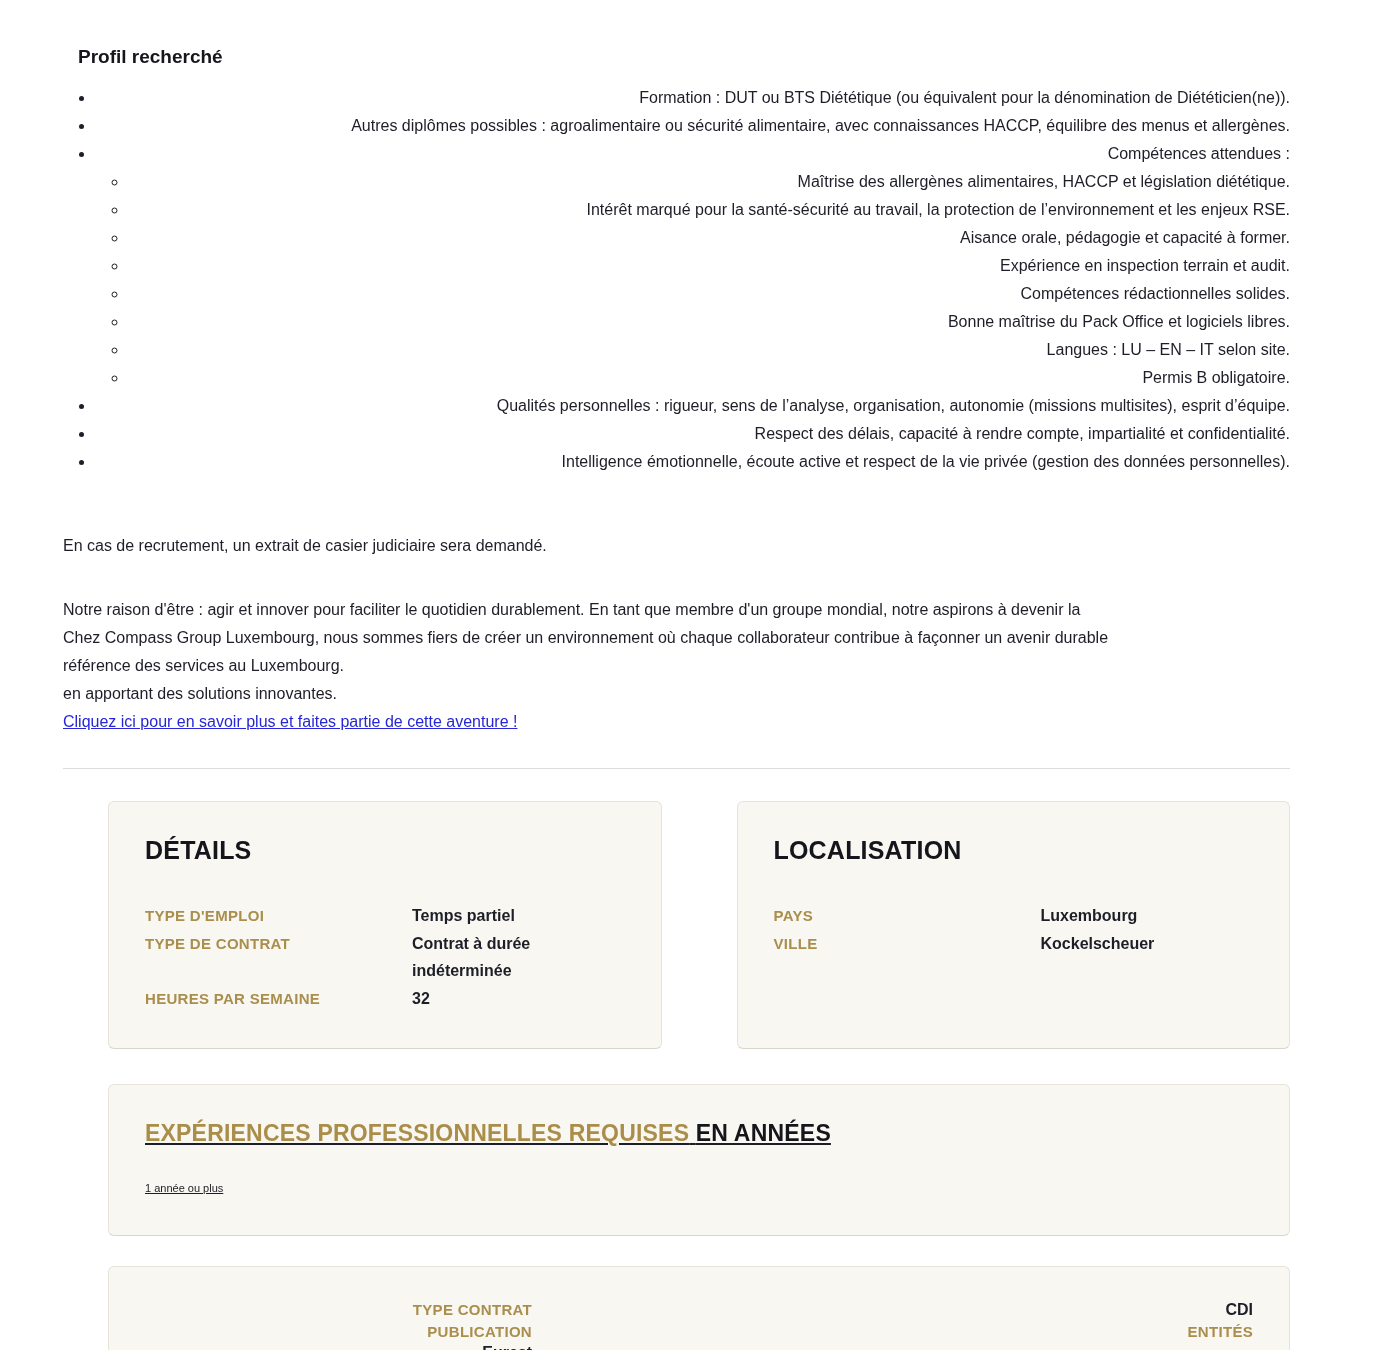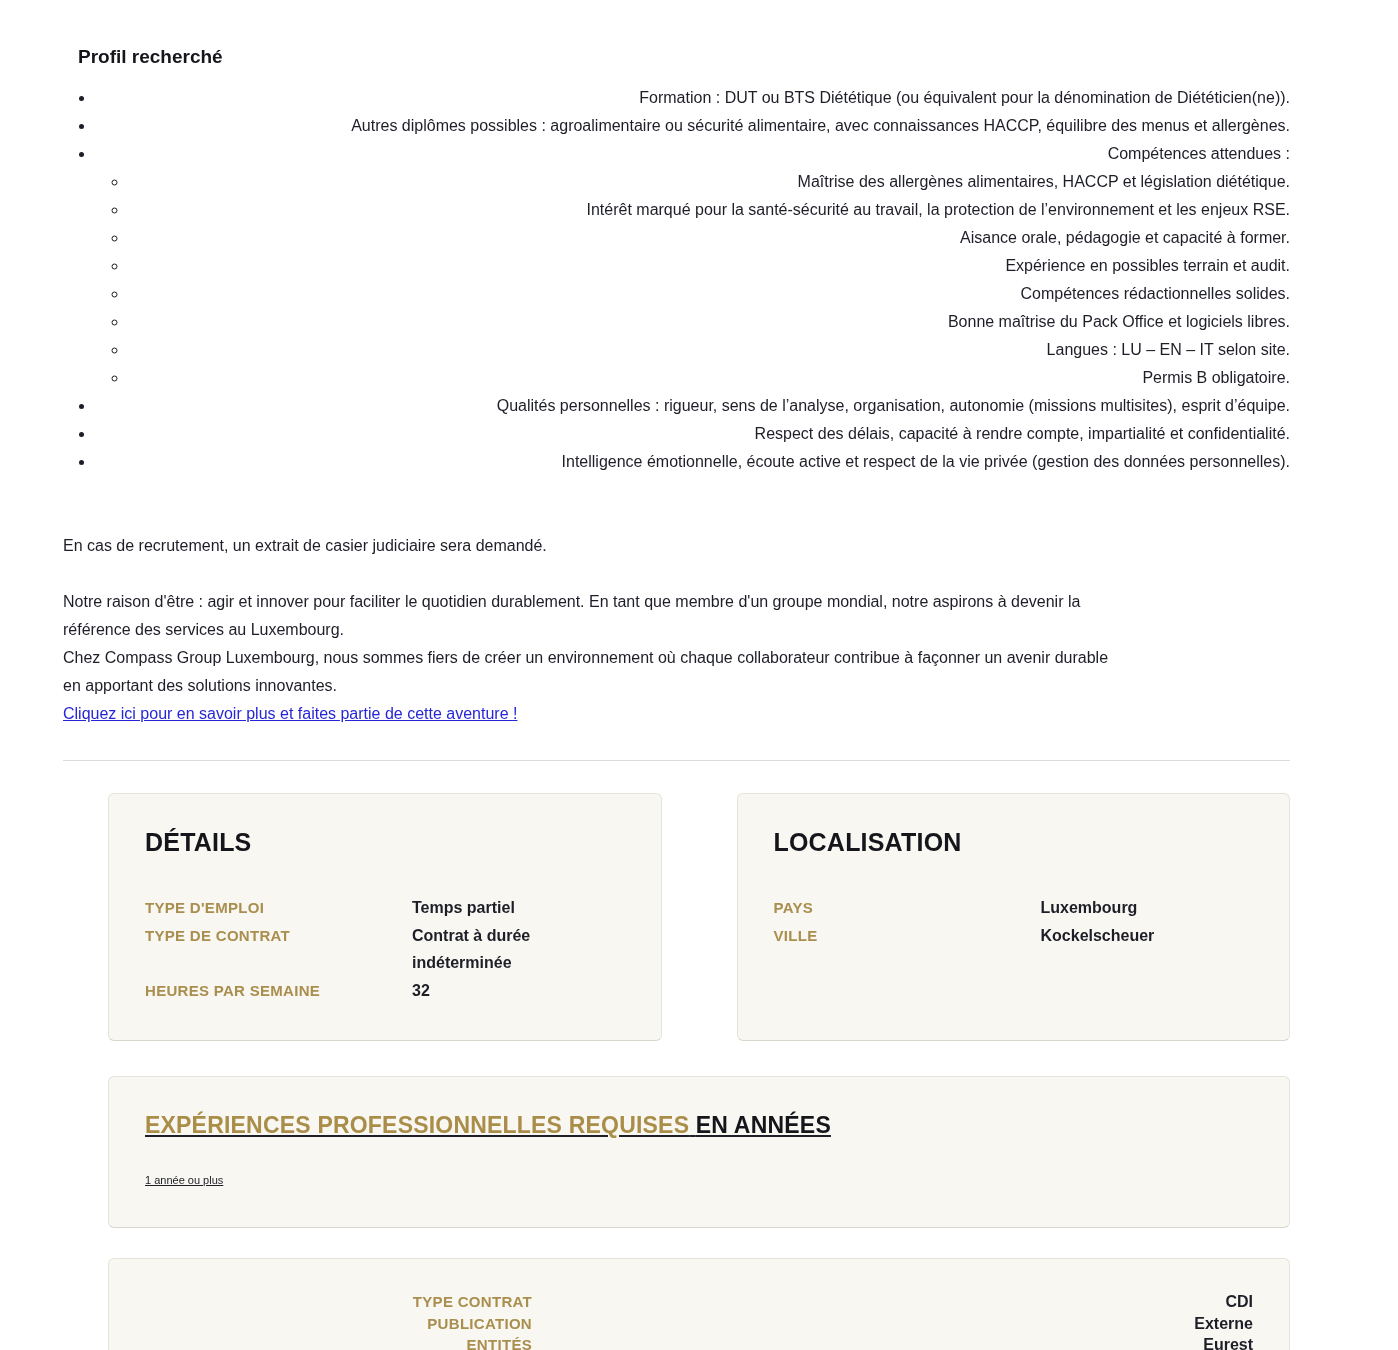--- a/index.html
+++ b/index.html
@@ -43,21 +43,21 @@
   ul.sub-list {
     list-style-type: circle;
     margin: 0;
     padding-left: 33px;
   }
   .para {
     margin: 56px 0 0 0;
     font-size: 16px;
     line-height: 28px;
   }
-  .para2 { margin-top: 28px; }
+  .para2 { margin-top: 36px; }
   .pline { white-space: nowrap; }
   .pline-wrap { white-space: normal; }
   a.inline-link {
     color: var(--link);
     text-decoration: underline;
     cursor: pointer;
   }
   hr.divider {
     border: none;
     border-top: 1px solid var(--divider);
@@ -135,39 +135,39 @@
 
   <section>
     <h3 class="profile-heading">Profil recherché</h3>
     <ul class="main-list" id="profile-list">
         <li>Formation : DUT ou BTS Diététique (ou équivalent pour la dénomination de Diététicien(ne)).</li>
         <li>Autres diplômes possibles : agroalimentaire ou sécurité alimentaire, avec connaissances HACCP, équilibre des menus et allergènes.</li>
         <li>Compétences attendues :<ul class="sub-list">
             <li>Maîtrise des allergènes alimentaires, HACCP et législation diététique.</li>
             <li>Intérêt marqué pour la santé-sécurité au travail, la protection de l’environnement et les enjeux RSE.</li>
             <li>Aisance orale, pédagogie et capacité à former.</li>
-            <li>Expérience en possibles terrain et audit.</li>
+            <li>Expérience en inspection terrain et audit.</li>
             <li>Compétences rédactionnelles solides.</li>
             <li>Bonne maîtrise du Pack Office et logiciels libres.</li>
             <li>Langues : LU – EN – IT selon site.</li>
             <li>Permis B obligatoire.</li>
           </ul></li>
         <li>Qualités personnelles : rigueur, sens de l’analyse, organisation, autonomie (missions multisites), esprit d’équipe.</li>
         <li>Respect des délais, capacité à rendre compte, impartialité et confidentialité.</li>
         <li>Intelligence émotionnelle, écoute active et respect de la vie privée (gestion des données personnelles).</li>
       </ul>
   </section>
 
   <p class="para">En cas de recrutement, un extrait de casier judiciaire sera demandé.</p>
 
   <div class="para para2">
     <div id="raison-lines">
         <div class="pline pline-wrap">Notre raison d'être : agir et innover pour faciliter le quotidien durablement. En tant que membre d'un groupe mondial, notre aspirons à devenir la</div>
+        <div class="pline pline-wrap">Chez Compass Group Luxembourg, nous sommes fiers de créer un environnement où chaque collaborateur contribue à façonner un avenir durable</div>
         <div class="pline pline-wrap">référence des services au Luxembourg.</div>
-        <div class="pline pline-wrap">Chez Compass Group Luxembourg, nous sommes fiers de créer un environnement où chaque collaborateur contribue à façonner un avenir durable</div>
         <div class="pline pline-wrap">en apportant des solutions innovantes.</div>
       </div>
     <div class="pline"><a class="inline-link" href="#">Cliquez ici pour en savoir plus et faites partie de cette aventure !</a></div>
   </div>
 
   <hr class="divider">
 
   <div class="cards-row">
     <div class="card">
       <h2 class="card-title">DÉTAILS</h2>
@@ -194,19 +194,18 @@
   <div class="card wide">
     <h2 class="exp-title"><span class="gold-part">EXPÉRIENCES PROFESSIONNELLES REQUISES</span> <span>EN ANNÉES</span></h2>
     <p class="exp-value">1 année ou plus</p>
   </div>
 
   <div class="card meta">
     <div class="rows" id="meta-rows">
         <div class="row-label">TYPE CONTRAT</div>
         <div class="row-value">CDI</div>
         <div class="row-label">PUBLICATION</div>
-        <div class="row-value">Externe</div>
         <div class="row-label">ENTITÉS</div>
         <div class="row-value">Eurest</div>
       </div>
   </div>
 
 </div>
 
 </body></html>

